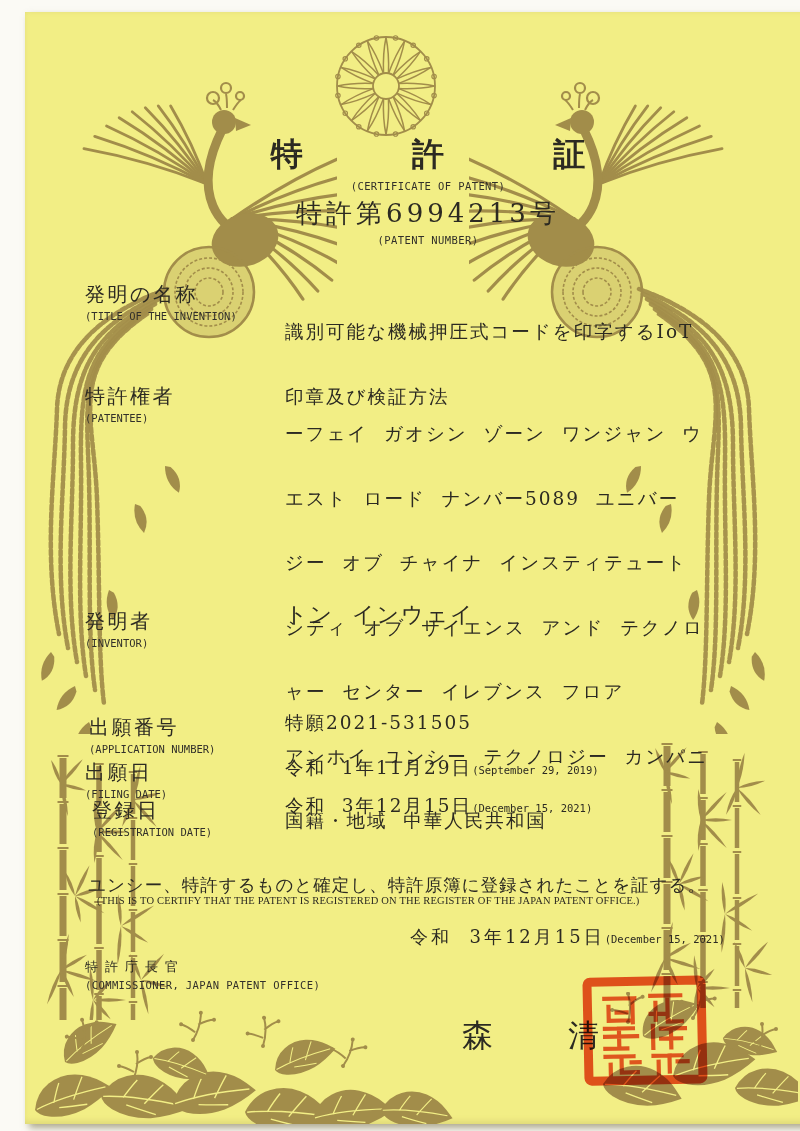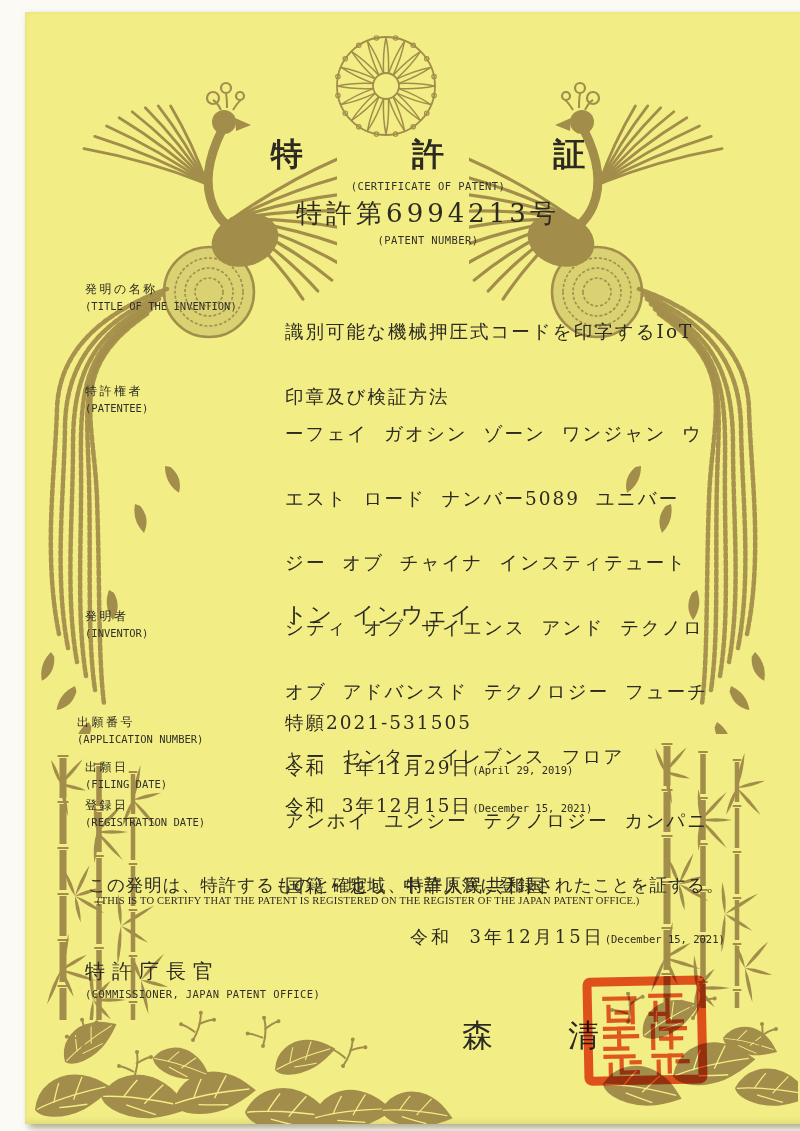--- a/index.html
+++ b/index.html
@@ -19,29 +19,29 @@
   }
   .abs{position:absolute}
   .center{left:0;right:0;text-align:center}
   .deco{position:absolute;pointer-events:none}
   .doc-title{font-size:32px;letter-spacing:49px;text-indent:49px;font-weight:bold;white-space:pre}
   .patnum{font-size:26px;letter-spacing:4px;white-space:pre;margin-top:0}
   .en{
     font-family:"DejaVu Sans Mono","Liberation Mono",monospace;
     font-size:10.5px;letter-spacing:.4px;white-space:pre;color:#32302a;margin-top:3px;
   }
-  .jp-label{font-size:12px;letter-spacing:2.5px;white-space:pre}
+  .jp-label{font-size:20px;letter-spacing:2.5px;white-space:pre}
   .label .en{margin-top:2px;letter-spacing:0}
   .val{font-size:18.5px;letter-spacing:2px;line-height:21.5px;white-space:pre}
   .val .line{display:block}
   .date-en{font-family:"DejaVu Sans Mono","Liberation Mono",monospace;font-size:10.5px;letter-spacing:0}
   .cert-jp{font-size:17.5px;letter-spacing:1px;white-space:pre}
   .cert-en{font-family:Liberation Serif, serif;font-size:10.5px;letter-spacing:.2px;white-space:pre}
   .cert-date{font-size:18px;letter-spacing:3px;white-space:pre}
-  .issuer-title{font-size:20px;letter-spacing:7px;white-space:pre}
+  .issuer-title{font-size:13px;letter-spacing:7px;white-space:pre}
   .sig{font-size:31px;letter-spacing:2px}
   #sealBox{mix-blend-mode:multiply;transform:rotate(-1.2deg)}
 </style>
 </head>
 <body>
 
 <div class="paper">
 
   <svg id="phxL" class="deco" style="left:-8px;top:22px" width="320" height="700" viewBox="0 0 320 700">
       <path d="M150,255 C95,275 42,310 40,375 C38,440 26,520 42,600" fill="none" stroke="#a28d4a" stroke-width="4.5" stroke-dasharray="5 2.5" stroke-linecap="round" opacity="0.95"></path>
@@ -469,51 +469,50 @@
 
   <div class="abs label" style="left:60px;top:371px">
     <div class="jp-label">特許権者</div>
     <div class="en">(PATENTEE)</div>
   </div>
   <div class="abs val" style="left:260px;top:368px;width:470px">
     <span class="line">ーフェイ  ガオシン  ゾーン  ワンジャン  ウ</span>
     <span class="line">エスト  ロード  ナンバー5089  ユニバー</span>
     <span class="line">ジー  オブ  チャイナ  インスティテュート</span>
     <span class="line">シティ  オブ  サイエンス  アンド  テクノロ</span>
-    <span class="line">オブ  アドバンスド  テクノロジー  フューチ</span>
     <span class="line">ャー  センター  イレブンス  フロア</span>
     <span class="line">アンホイ  ユンシー  テクノロジー  カンパニ</span>
     <span class="line">国籍・地域  中華人民共和国</span>
   </div>
 
   <div class="abs label" style="left:60px;top:596px">
     <div class="jp-label">発明者</div>
     <div class="en">(INVENTOR)</div>
   </div>
   <div class="abs val" style="left:260px;top:592px;font-size:22px">トン  インウェイ</div>
 
-  <div class="abs label" style="left:52px;top:702px">
+  <div class="abs label" style="left:64px;top:702px">
     <div class="jp-label">出願番号</div>
     <div class="en">(APPLICATION NUMBER)</div>
   </div>
   <div class="abs val" style="left:260px;top:700px">特願2021-531505</div>
 
   <div class="abs label" style="left:60px;top:747px">
     <div class="jp-label">出願日</div>
     <div class="en">(FILING DATE)</div>
   </div>
-  <div class="abs val" style="left:260px;top:745px"><span>令和  1年11月29日</span><span class="date-en">(April 29, 2019)</span></div>
-
-  <div class="abs label" style="left:60px;top:785px">
+  <div class="abs val" style="left:260px;top:745px"><span>令和  1年11月29日</span><span class="date-en">(September 29, 2019)</span></div>
+
+  <div class="abs label" style="left:67px;top:785px">
     <div class="jp-label">登録日</div>
     <div class="en">(REGISTRATION DATE)</div>
   </div>
   <div class="abs val" style="left:260px;top:783px"><span>令和  3年12月15日</span><span class="date-en">(December 15, 2021)</span></div>
 
-  <div class="abs cert-jp" style="left:63px;top:861px">この発明は、特許するものと確定し、特許原簿に登録されたことを証する。</div>
+  <div class="abs cert-jp" style="left:63px;top:861px">ユンシー、特許するものと確定し、特許原簿に登録されたことを証する。</div>
   <div class="abs cert-en" style="left:72px;top:883px">(THIS IS TO CERTIFY THAT THE PATENT IS REGISTERED ON THE REGISTER OF THE JAPAN PATENT OFFICE.)</div>
 
   <div class="abs" style="left:385px;top:913px"><span class="cert-date">令和  3年12月15日</span><span class="date-en">(December 15, 2021)</span></div>
 
   <div class="abs" style="left:60px;top:946px">
     <div class="issuer-title">特許庁長官</div>
     <div class="en">(COMMISSIONER, JAPAN PATENT OFFICE)</div>
   </div>
 
   <span class="abs sig" style="left:437px;top:1003px">森</span>

